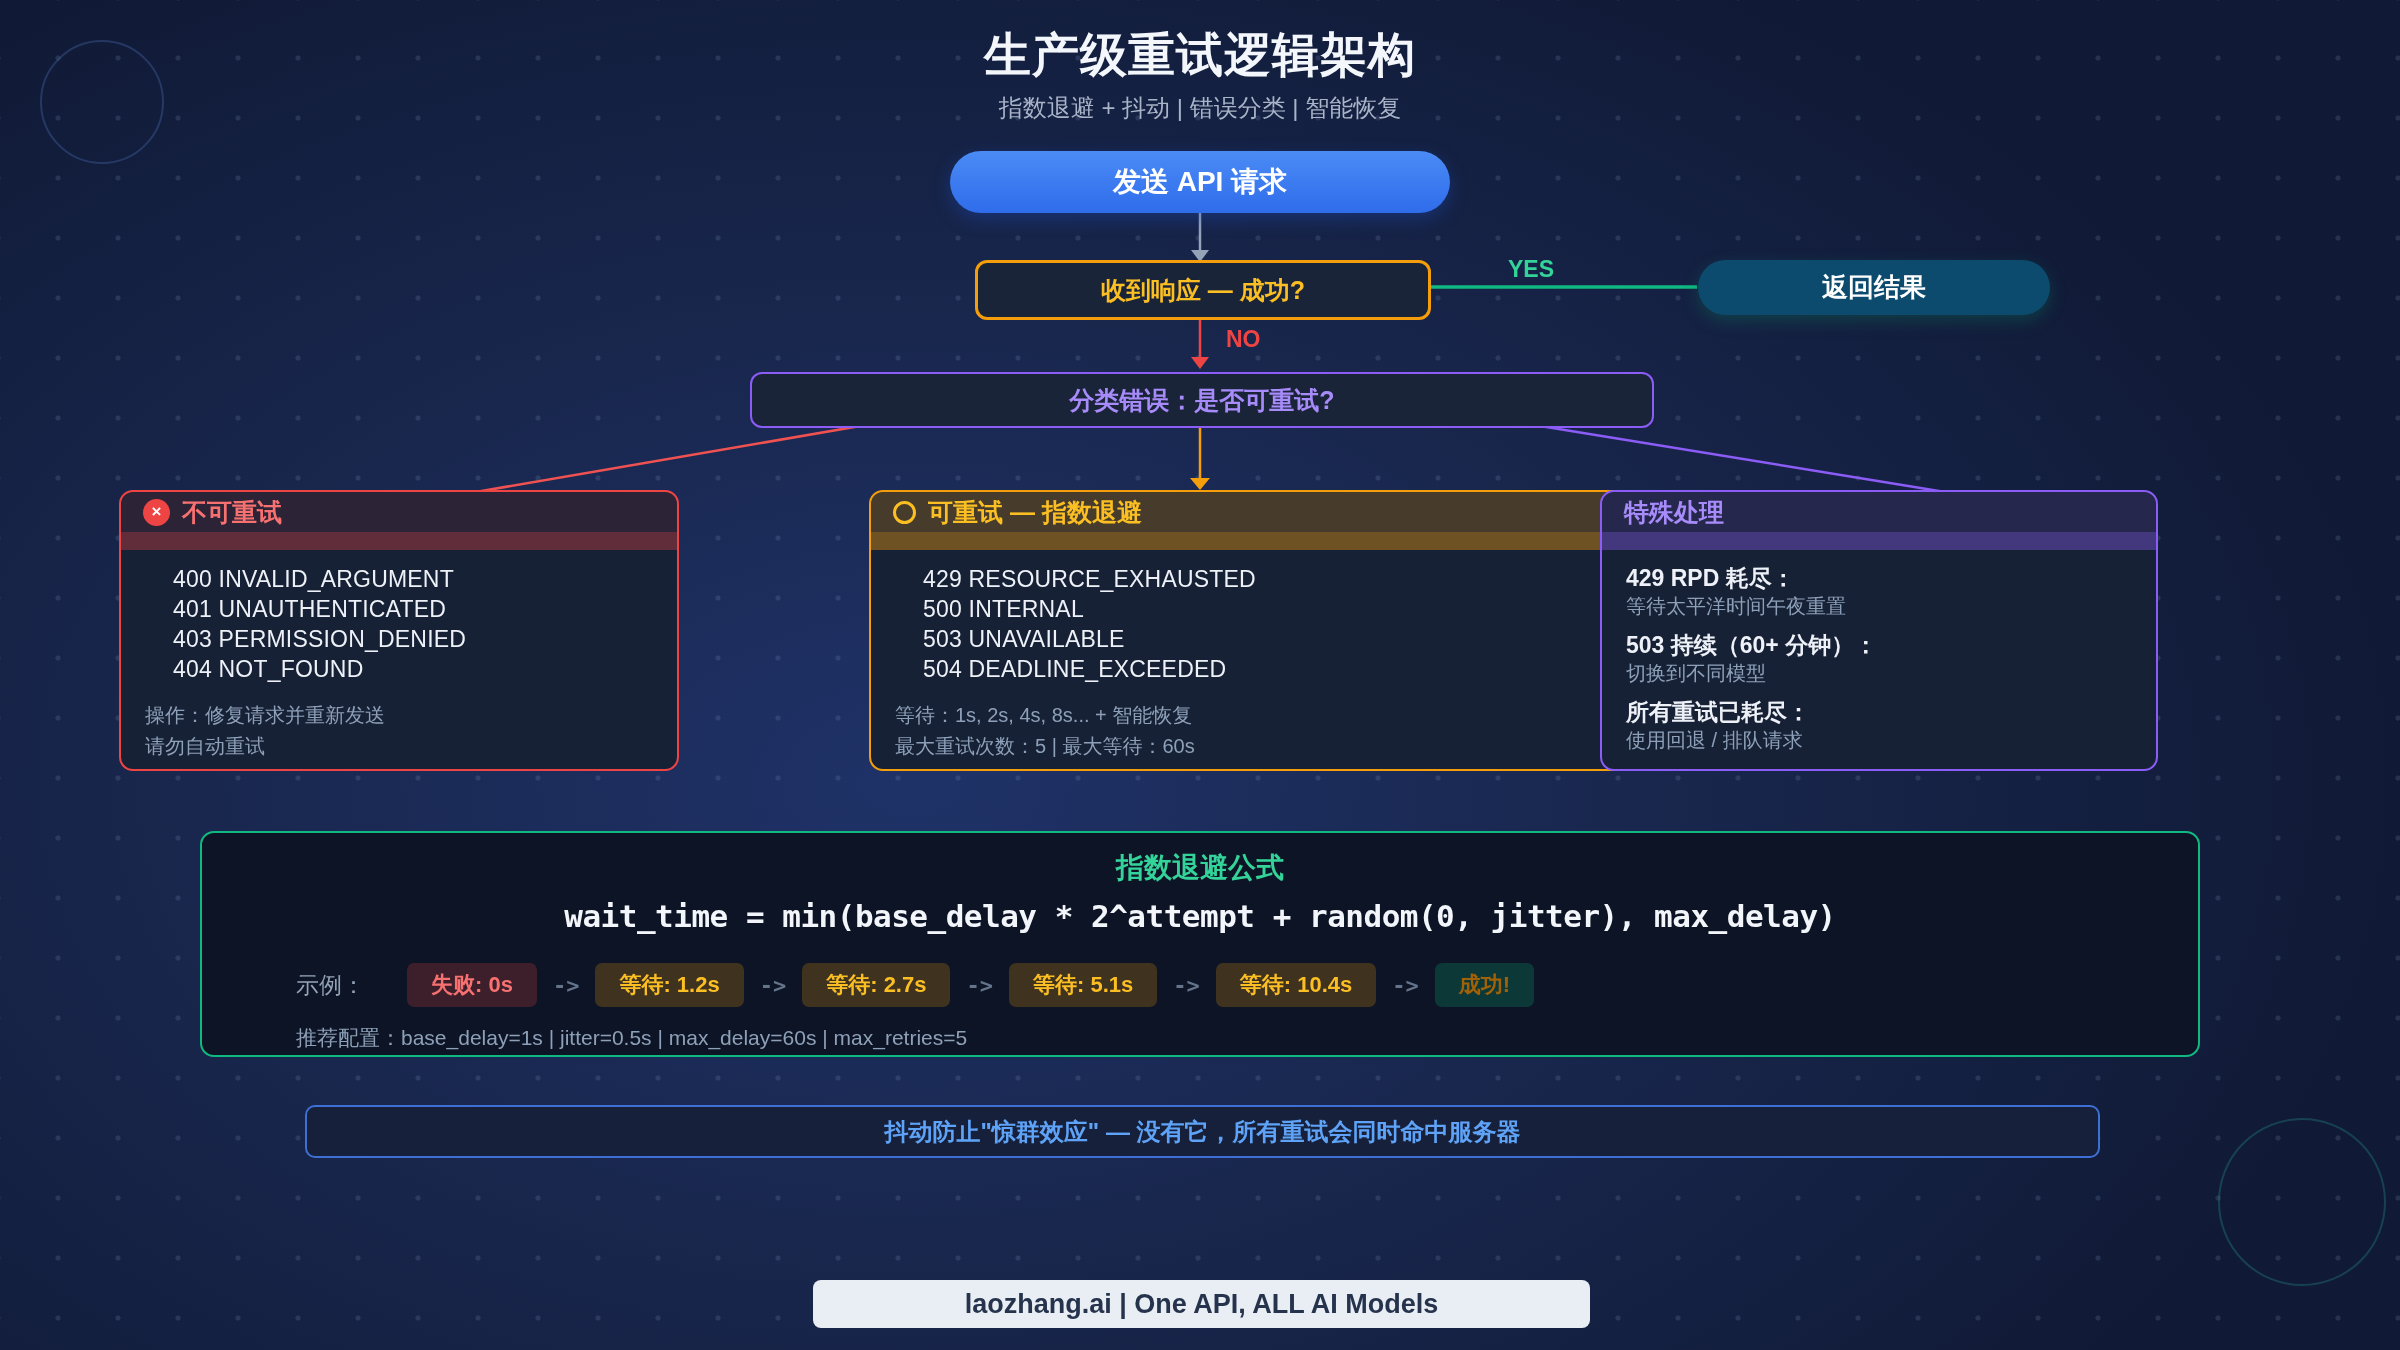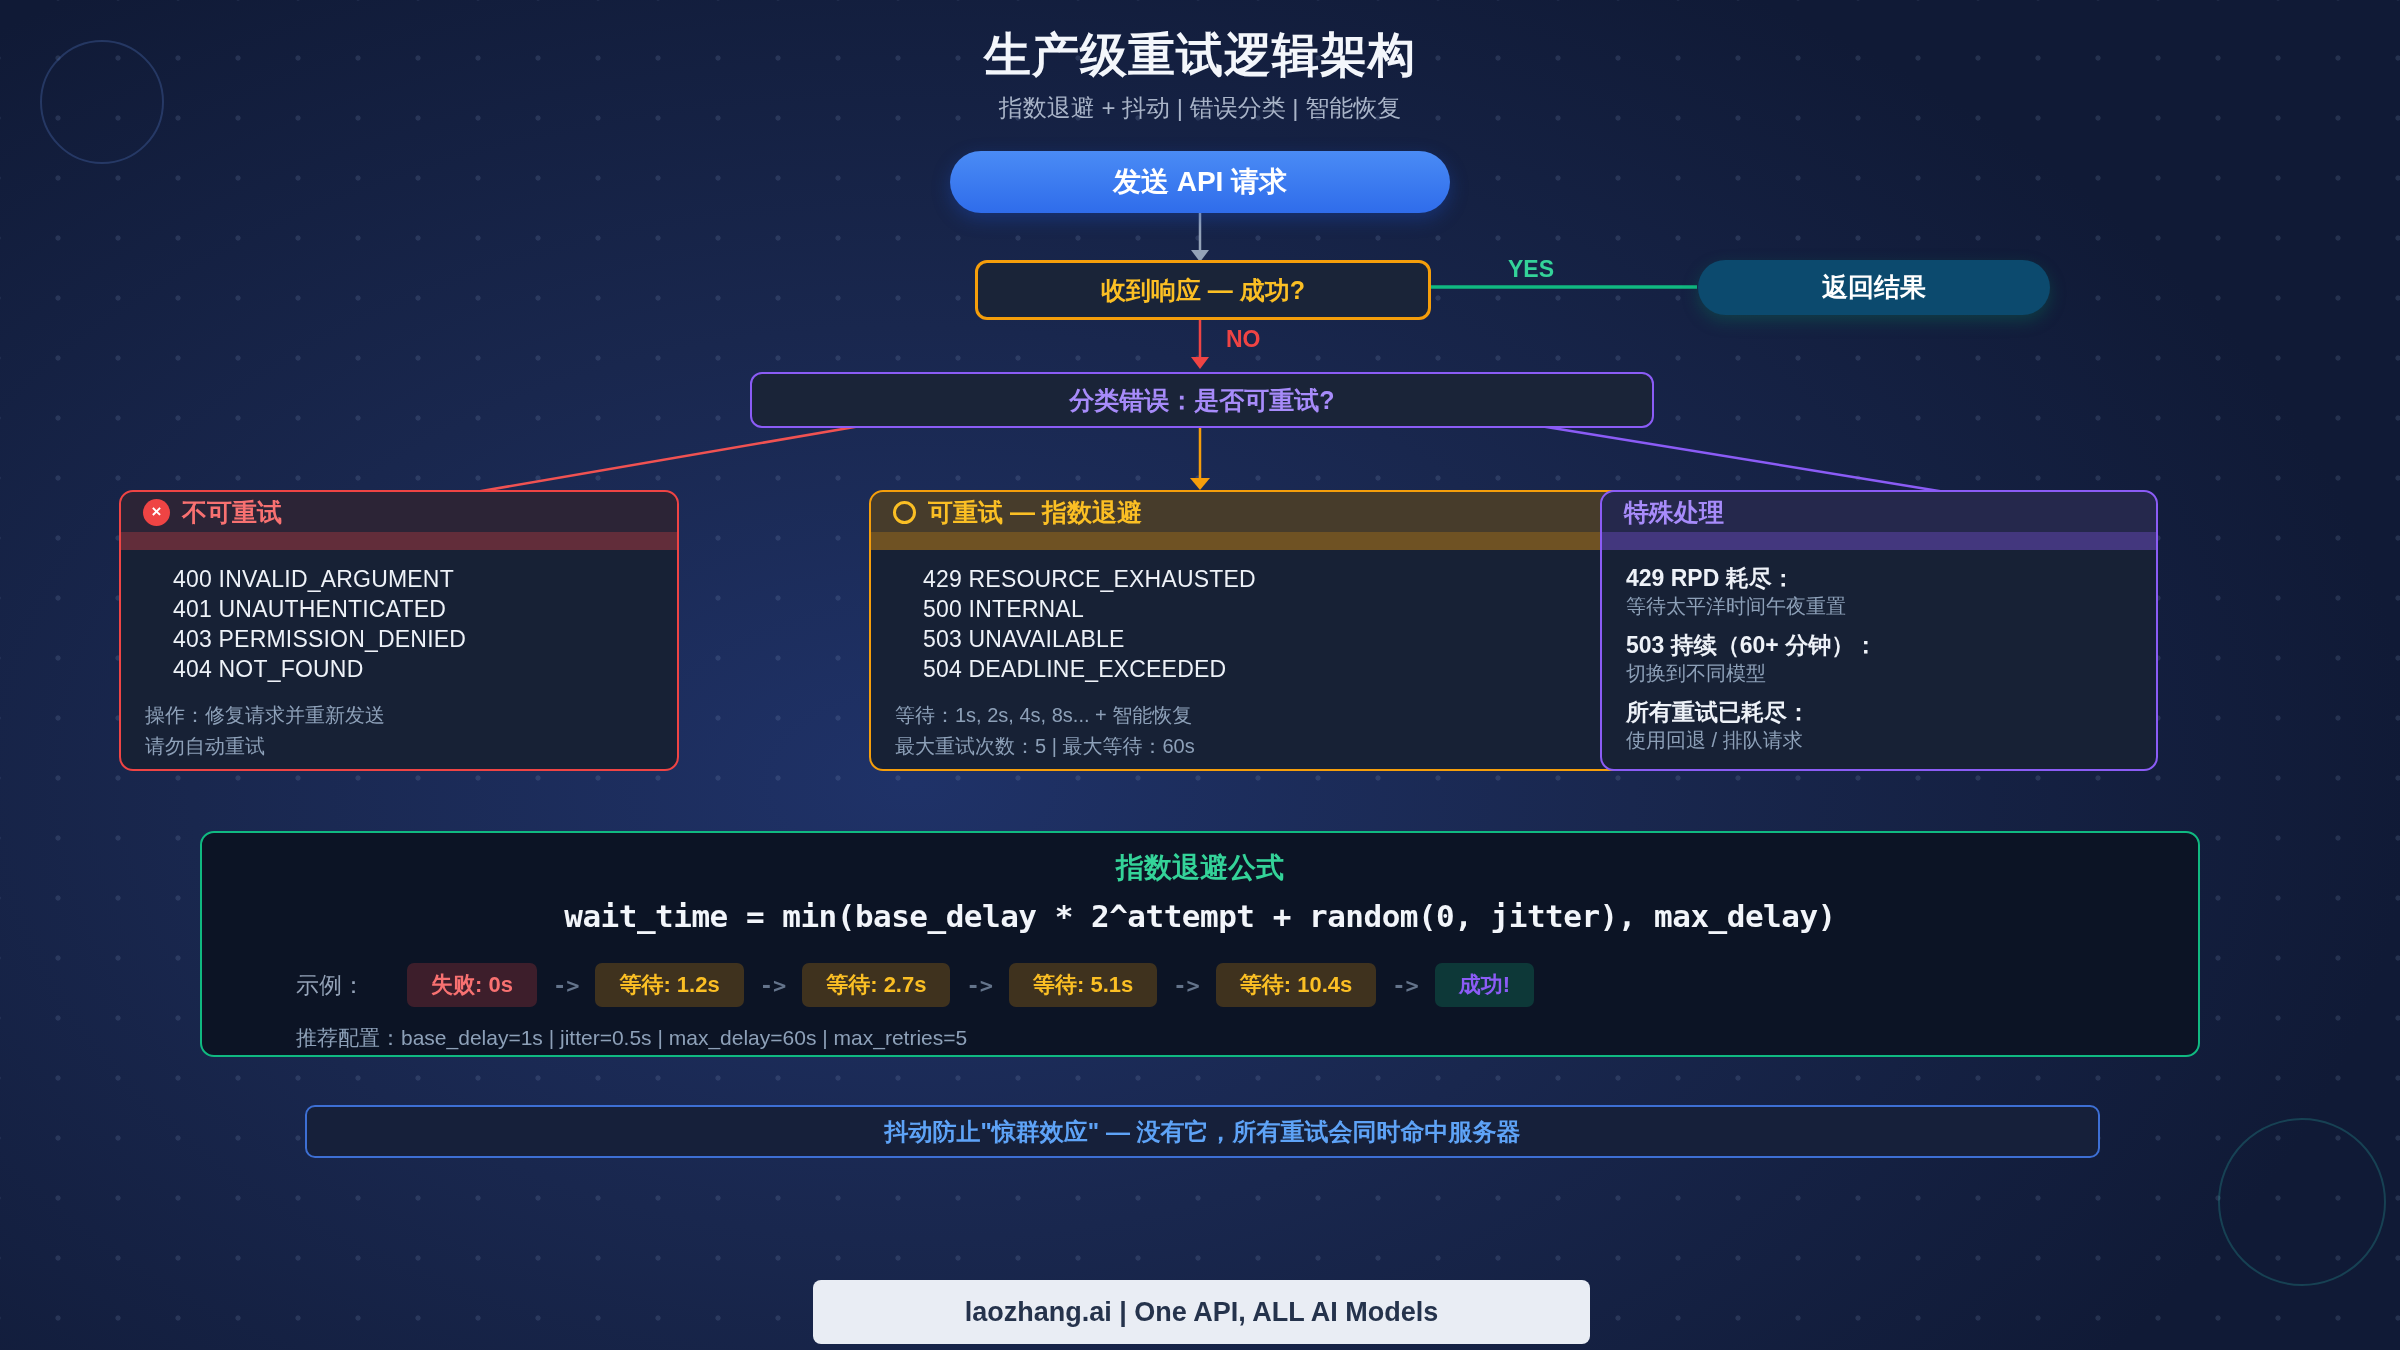--- a/index.html
+++ b/index.html
@@ -62,28 +62,28 @@
 
   
   .formula-box{left:200px;top:831px;width:2000px;height:226px;border:2.5px solid #10b981;border-radius:14px;background:#0c1425;box-sizing:border-box;}
   .fx-title{left:200px;top:849px;width:2000px;text-align:center;color:#34d399;font-size:28px;font-weight:bold;}
   .fx-expr{left:200px;top:898px;width:2000px;text-align:center;color:#f2f5fa;font-size:31px;font-weight:bold;font-family:"DejaVu Sans Mono","Liberation Mono",monospace;letter-spacing:-0.5px;}
   .fx-row{left:296px;top:963px;display:flex;align-items:center;}
   .fx-label{color:#94a3b8;font-size:23px;margin-right:42px;}
   .chip{display:inline-flex;align-items:center;justify-content:center;height:44px;padding:0 24px;border-radius:7px;font-size:22px;font-weight:bold;}
   .chip-fail{background:rgba(239,68,68,0.22);color:#f87171;}
   .chip-wait{background:rgba(245,158,11,0.22);color:#fbbf24;}
-  .chip-success{background:rgba(16,185,129,0.22);color:#8b5cf6;}
+  .chip-success{background:rgba(16,185,129,0.22);color:#a16207;}
   .chip-arrow{color:#64748b;font-size:22px;font-weight:bold;margin:0 16px;font-family:"DejaVu Sans Mono","Liberation Mono",monospace;}
   .fx-config{left:296px;top:1024px;color:#8da0b8;font-size:21px;}
 
   .note-box{left:305px;top:1105px;width:1795px;height:53px;border:2px solid #3d6fd4;border-radius:10px;background:#16203a;
     display:flex;align-items:center;justify-content:center;color:#5ea3f7;font-size:24px;font-weight:bold;box-sizing:border-box;}
 
-  .footer{left:813px;top:1280px;width:777px;height:64px;border-radius:8px;background:#e9edf4;
+  .footer{left:813px;top:1280px;width:777px;height:48px;border-radius:8px;background:#e9edf4;
     display:flex;align-items:center;justify-content:center;color:#25334c;font-size:27px;font-weight:bold;}
 
   svg.connectors{position:absolute;left:0;top:0;pointer-events:none;}
 </style>
 </head>
 <body>
 
 <div class="dots"></div>
 <div class="deco-circle tl"></div>
 <div class="deco-circle br"></div>

